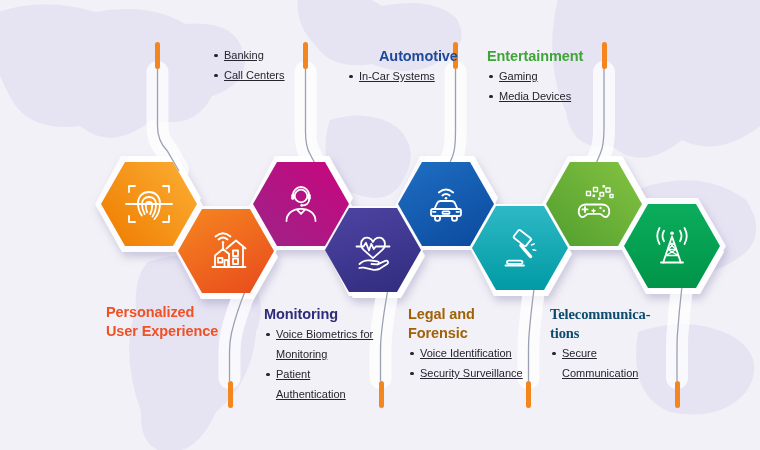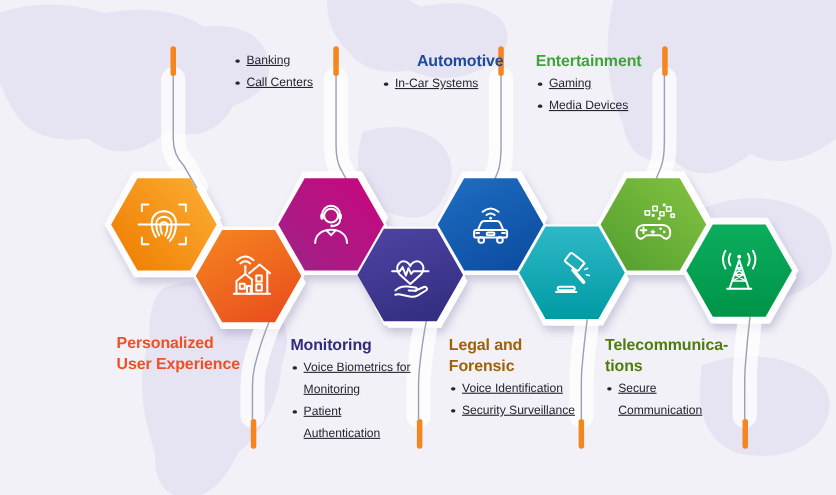--- a/index.html
+++ b/index.html
@@ -295,20 +295,20 @@
 <div class="section" style="left:408px;top:305px;width:118px">
   <h2 class="title mb-s" style="color: #a16207;">Legal and
 Forensic</h2>
   <ul>
     <li>Voice Identification</li>
     <li>Security Surveillance</li>
   </ul>
 </div>
 
 <div class="section" style="left:550px;top:305px;width:112px">
-  <h2 class="title mb-s" style="color: #4d7c0f;">Telecommunica-
+  <h2 class="title mb-s" style="color: #0c4a6e; font-family: Liberation Serif, serif;">Telecommunica-
 tions</h2>
   <ul>
     <li>Secure Communication</li>
   </ul>
 </div>
 
 </div>
 
 </body></html>

